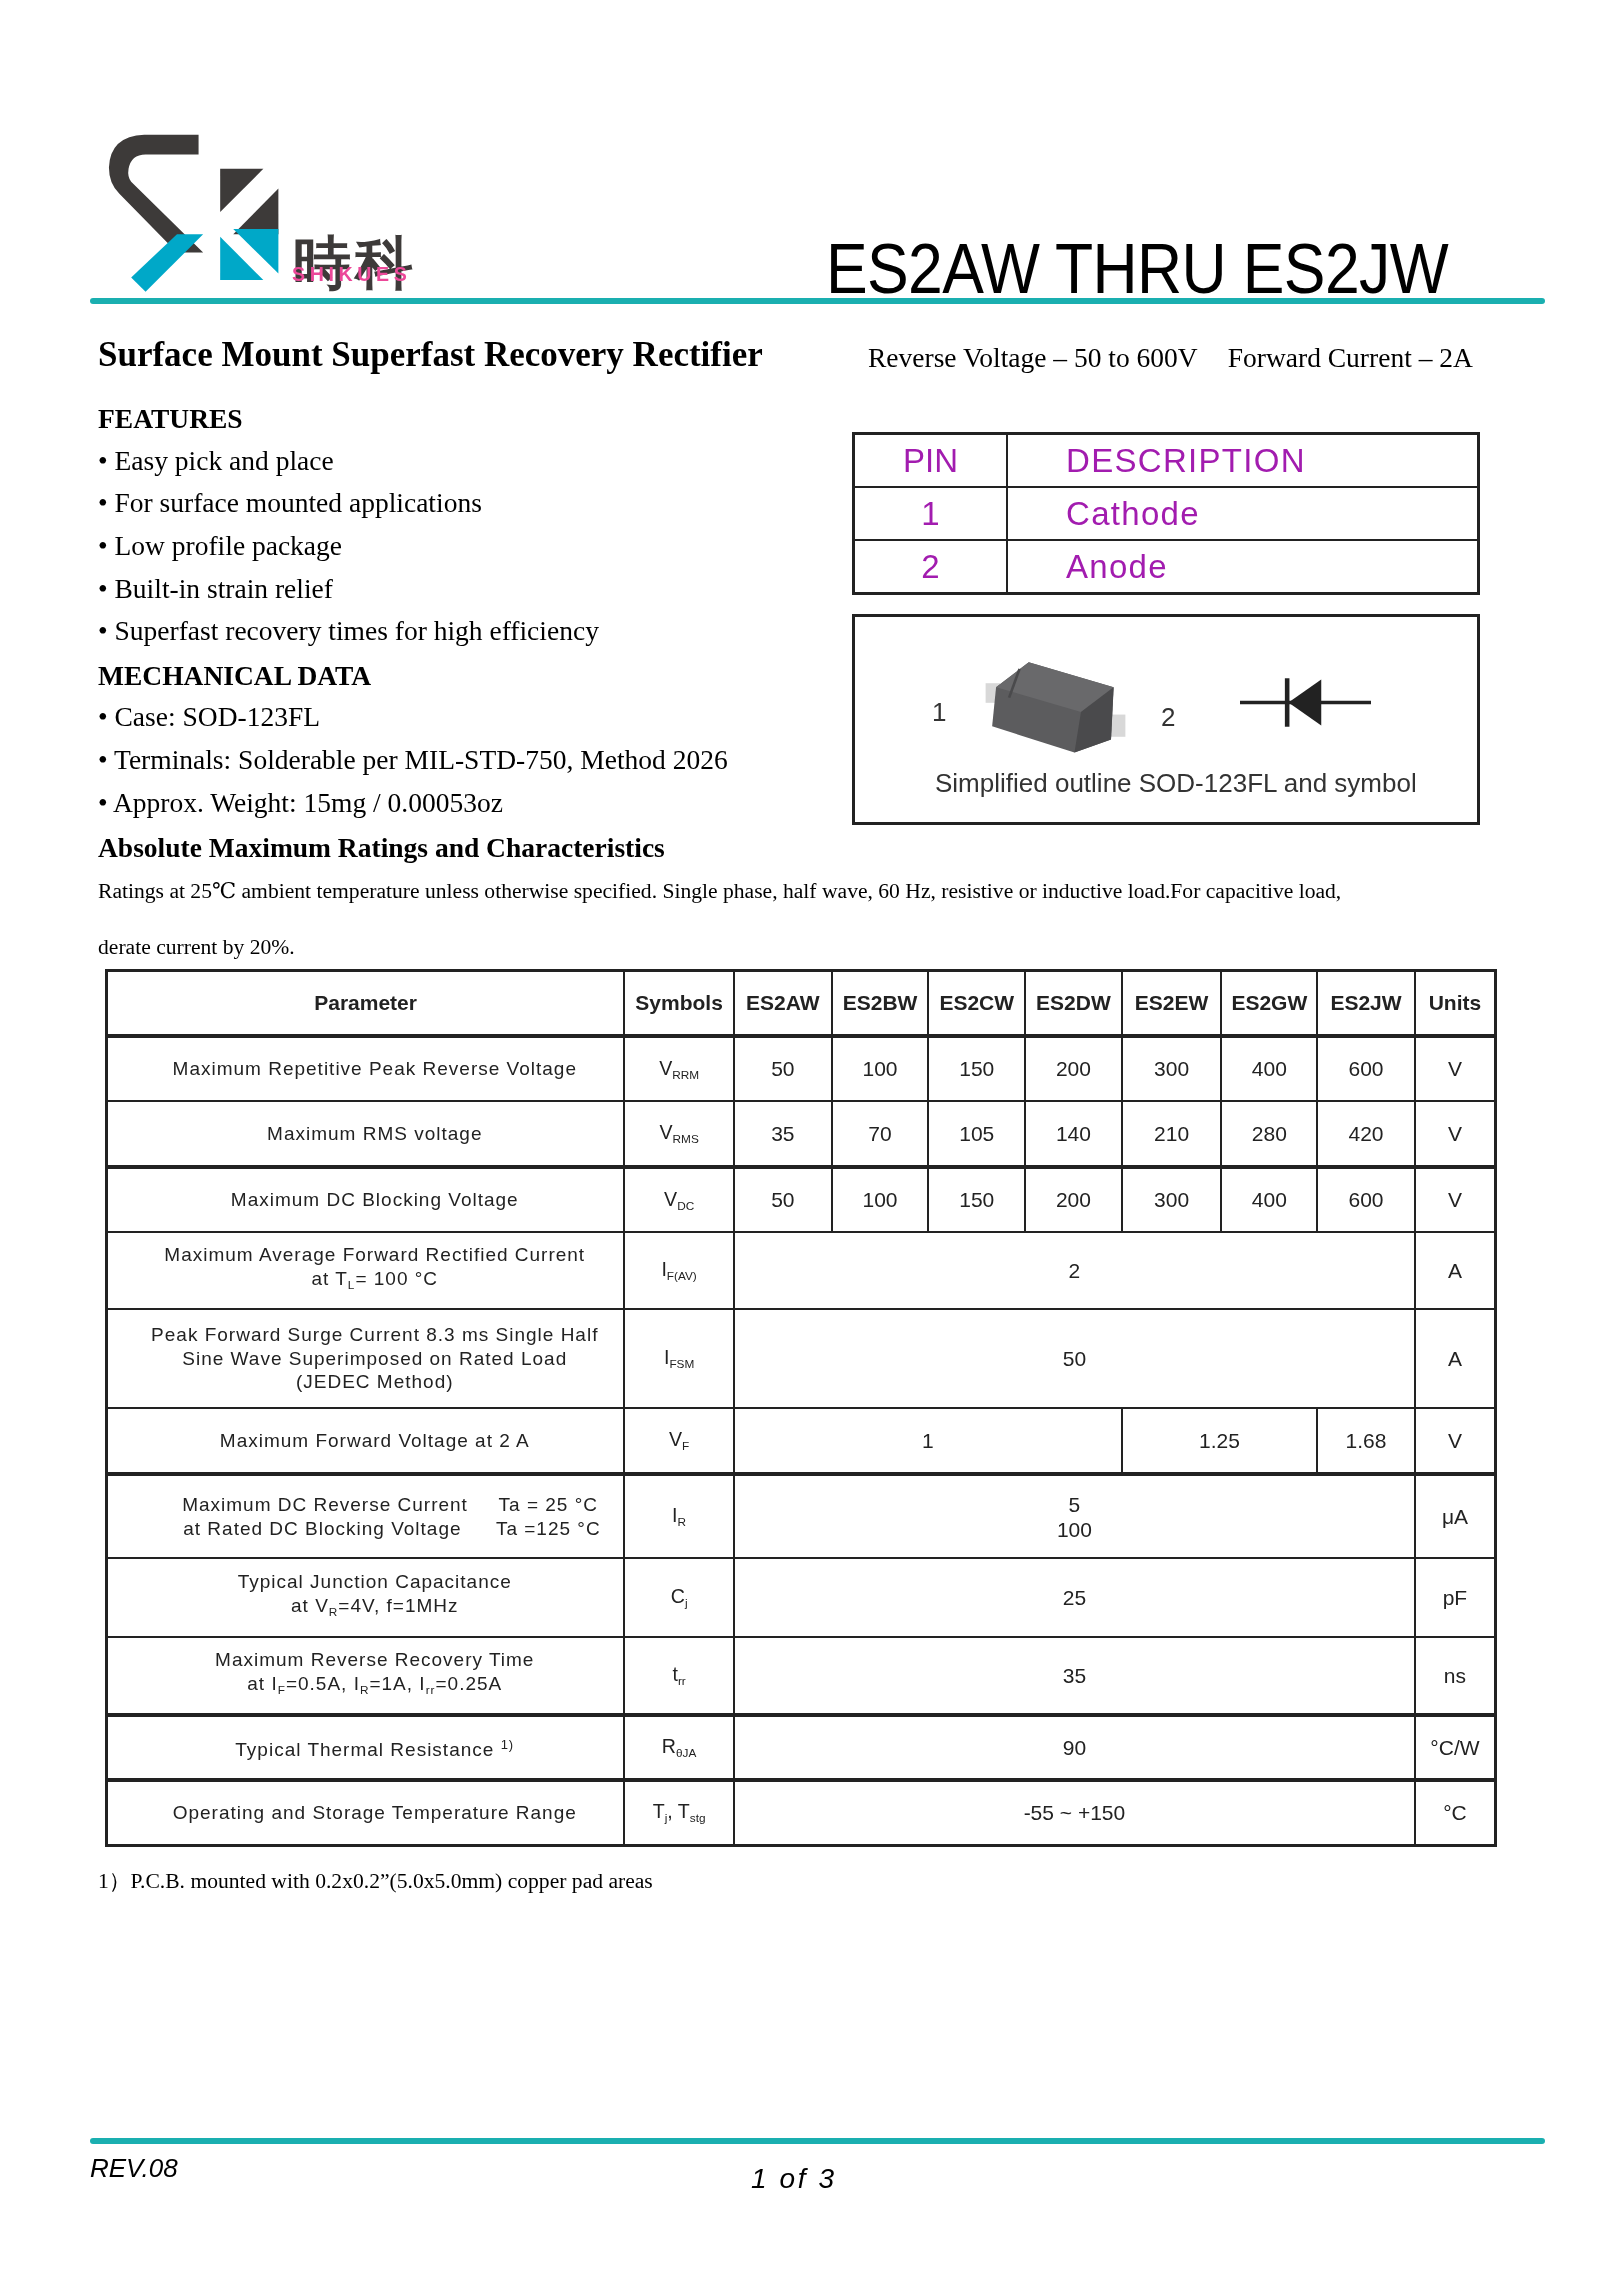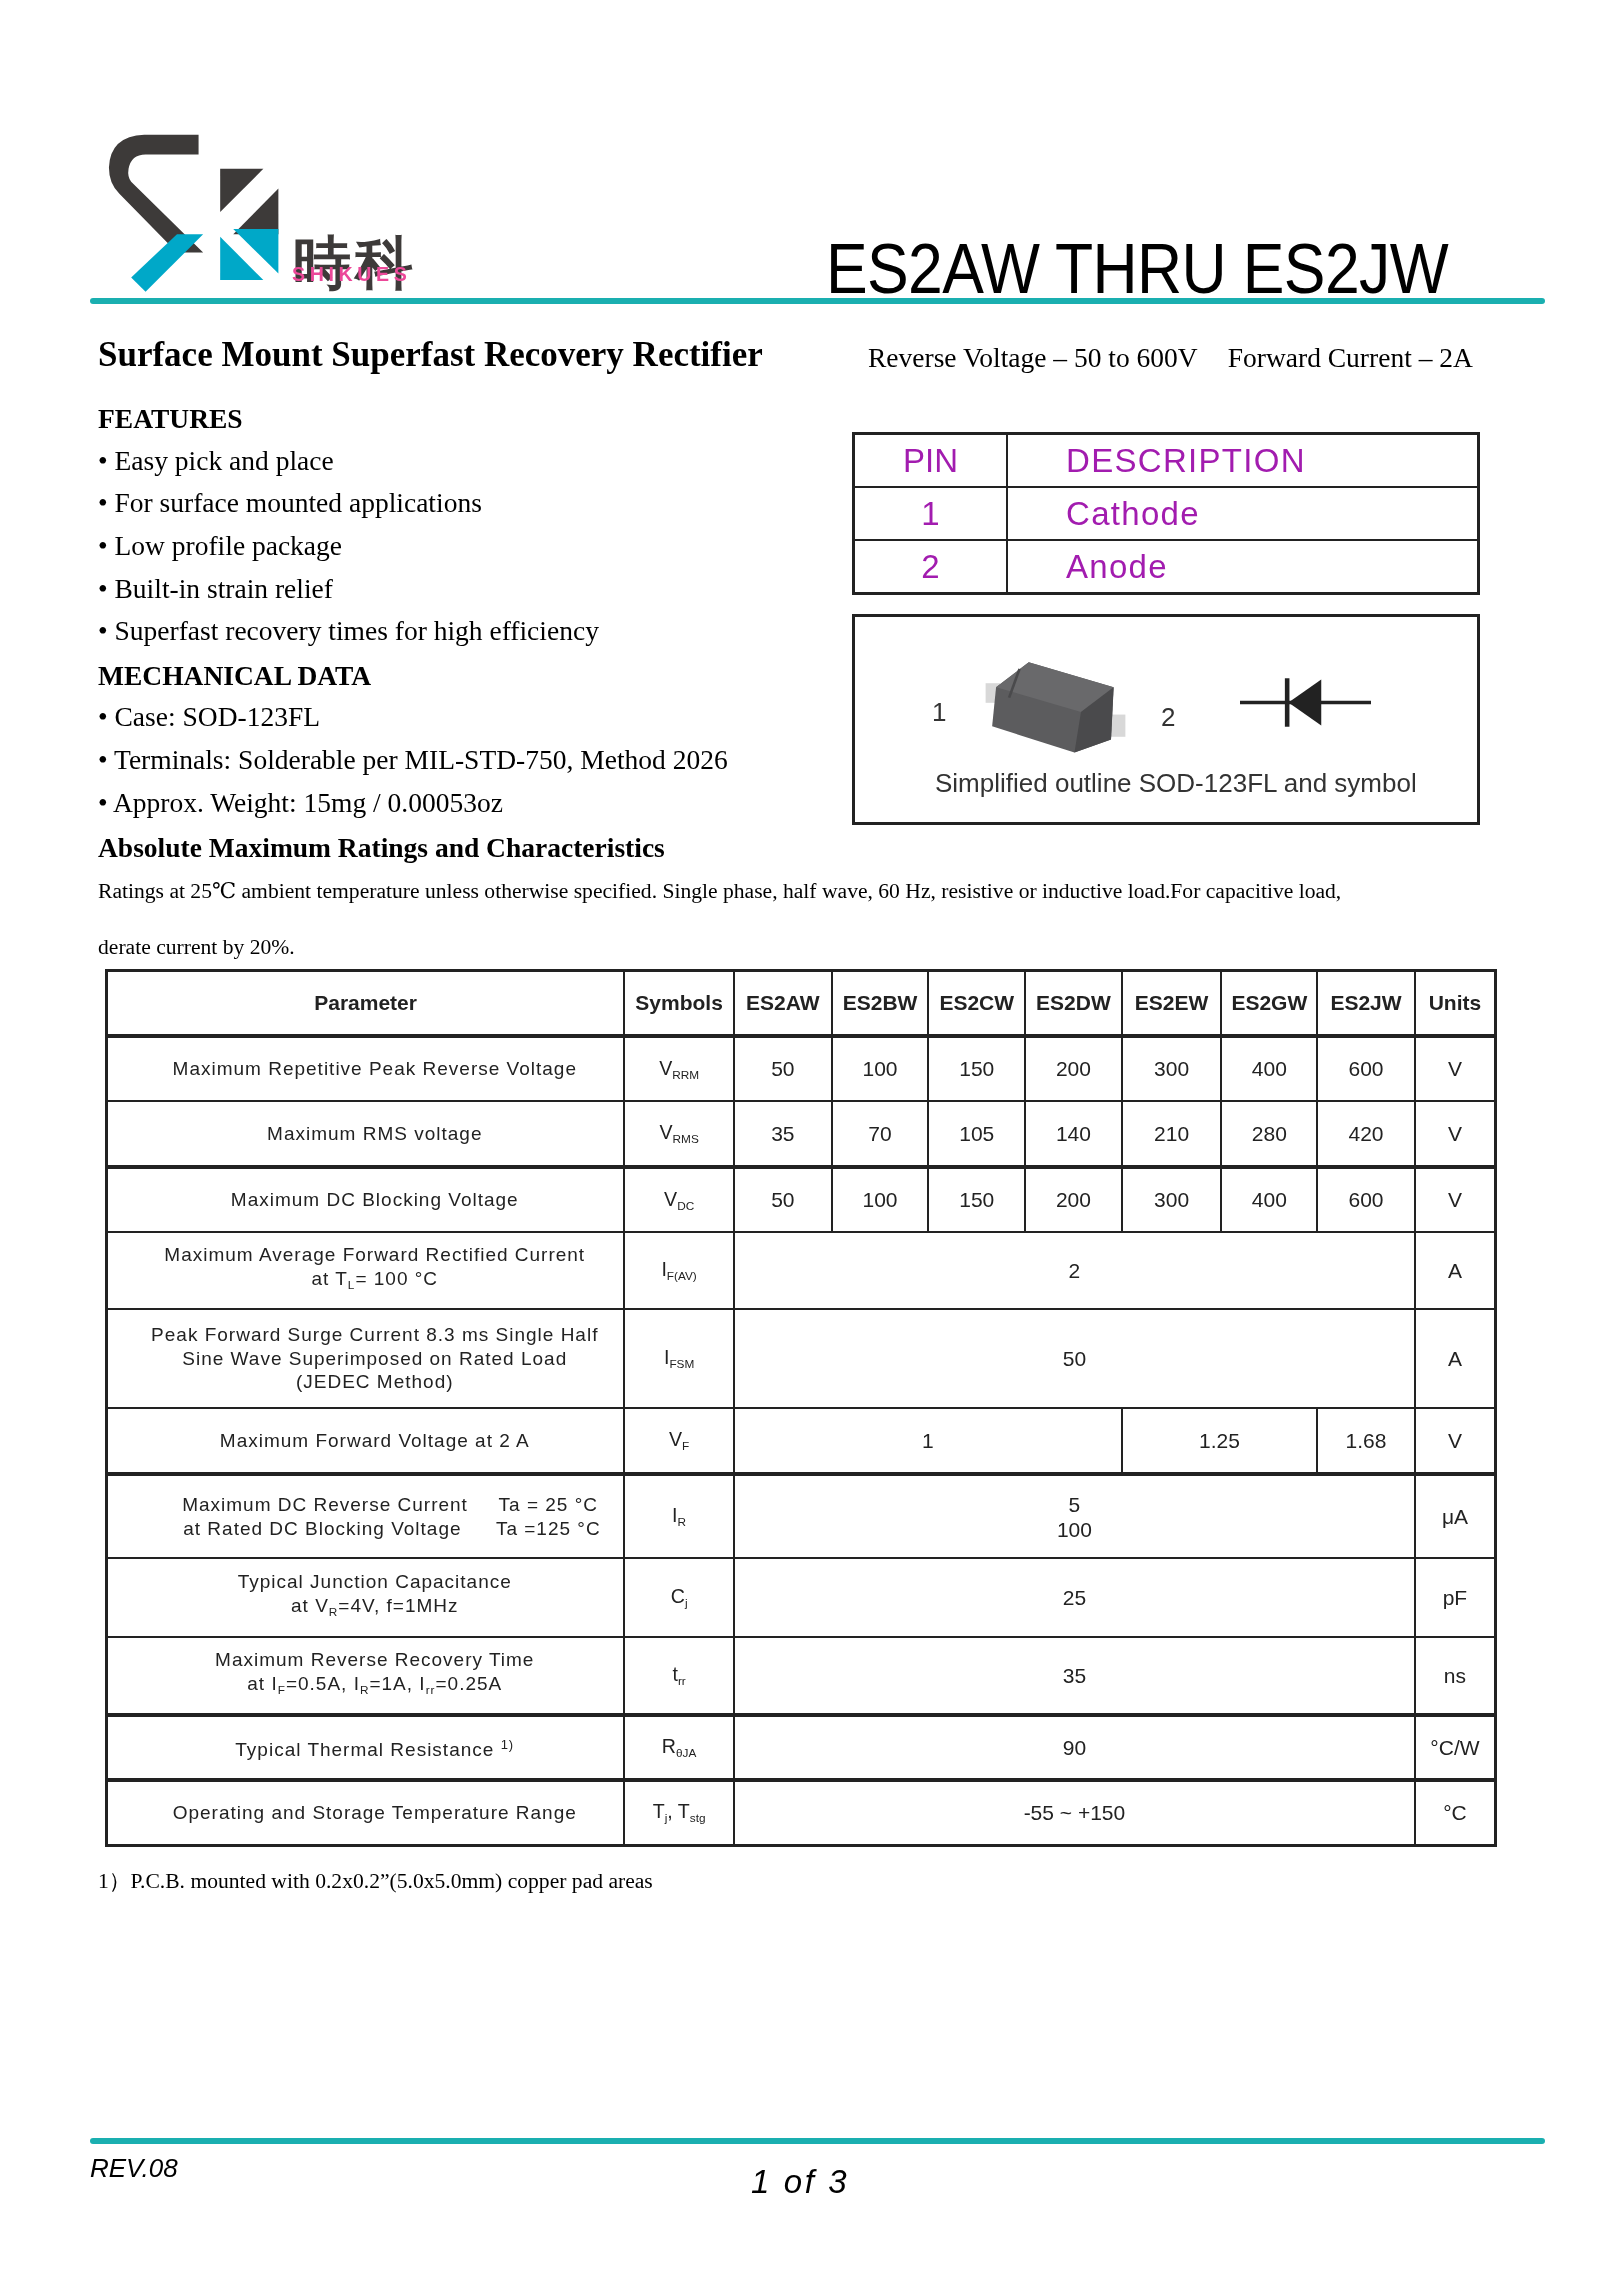--- a/index.html
+++ b/index.html
@@ -33,21 +33,21 @@
   .rt td,.rt th{border:2px solid #222;text-align:center;vertical-align:middle;padding:0;font-size:21px;}
   .rt th{font-weight:700;font-size:21px;height:62px;}
   .rt td.param{text-align:center;padding-left:18.3px;line-height:23.6px;font-size:19px;letter-spacing:1px;}
   .rt td.sym{font-size:19.6px;}
   .rt td.unit{font-size:21px;}
   .rt tr.thick-top td{border-top:4.6px solid #222;}
   .rt sub{font-size:11.8px;vertical-align:-3.9px;}
   .rt sup{font-size:13px;}
   .footnote{position:absolute;left:98px;top:1866px;font-size:21.6px;white-space:nowrap;}
   .rev{position:absolute;left:90px;top:2153px;font-size:26px;font-style:italic;font-family:"Liberation Sans",sans-serif;}
-  .pageno{position:absolute;left:751px;top:2163px;font-size:33px;font-style:italic;font-family:"Liberation Sans",sans-serif;letter-spacing:2.6px;}
+  .pageno{position:absolute;left:751px;top:2163px;font-size:28px;font-style:italic;font-family:"Liberation Sans",sans-serif;letter-spacing:2.6px;}
 </style>
 </head>
 <body>
 
 <svg class="logo" viewBox="0 0 460 250">
 
   <path d="M143 10 H60 Q8 12 6 60 Q6 85 22 100 L110 190 H150 L40 82 Q34 74 36 62 Q40 40 62 40 H143 Z" fill="#3d3a39"></path>
 
   <path d="M110 190 H150 L62 278 L40 256 Z" fill="#00a8c8" transform="translate(0,-28)"></path>
 

